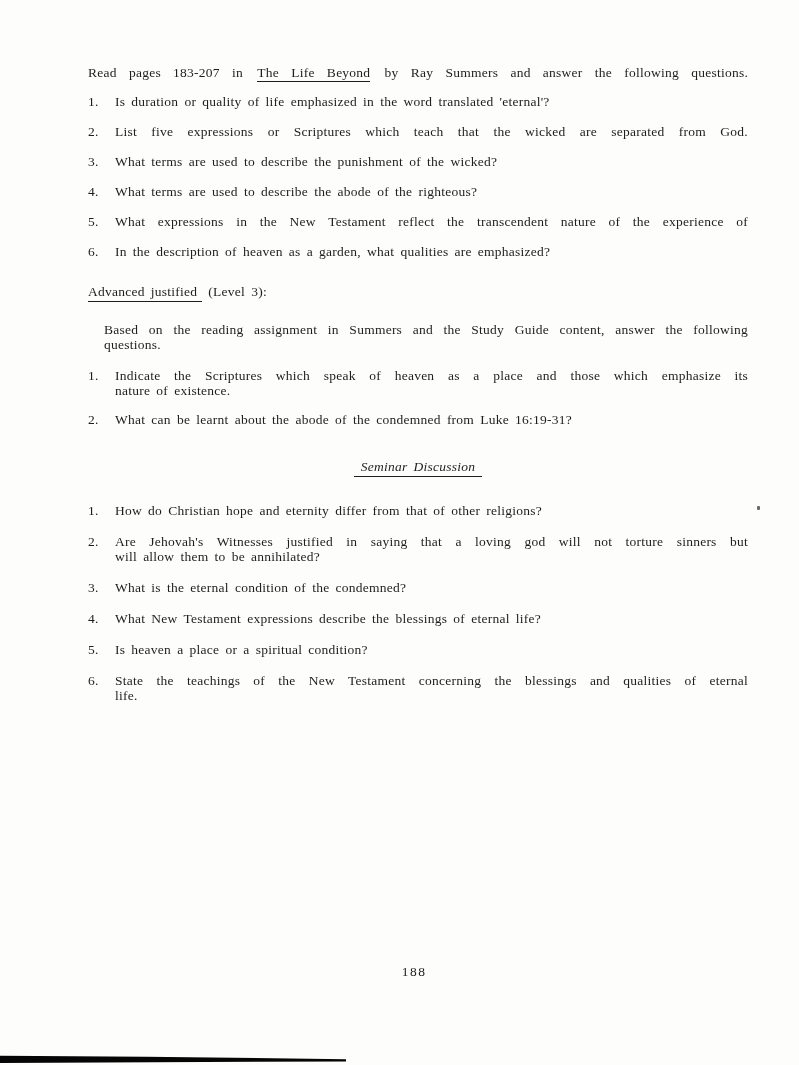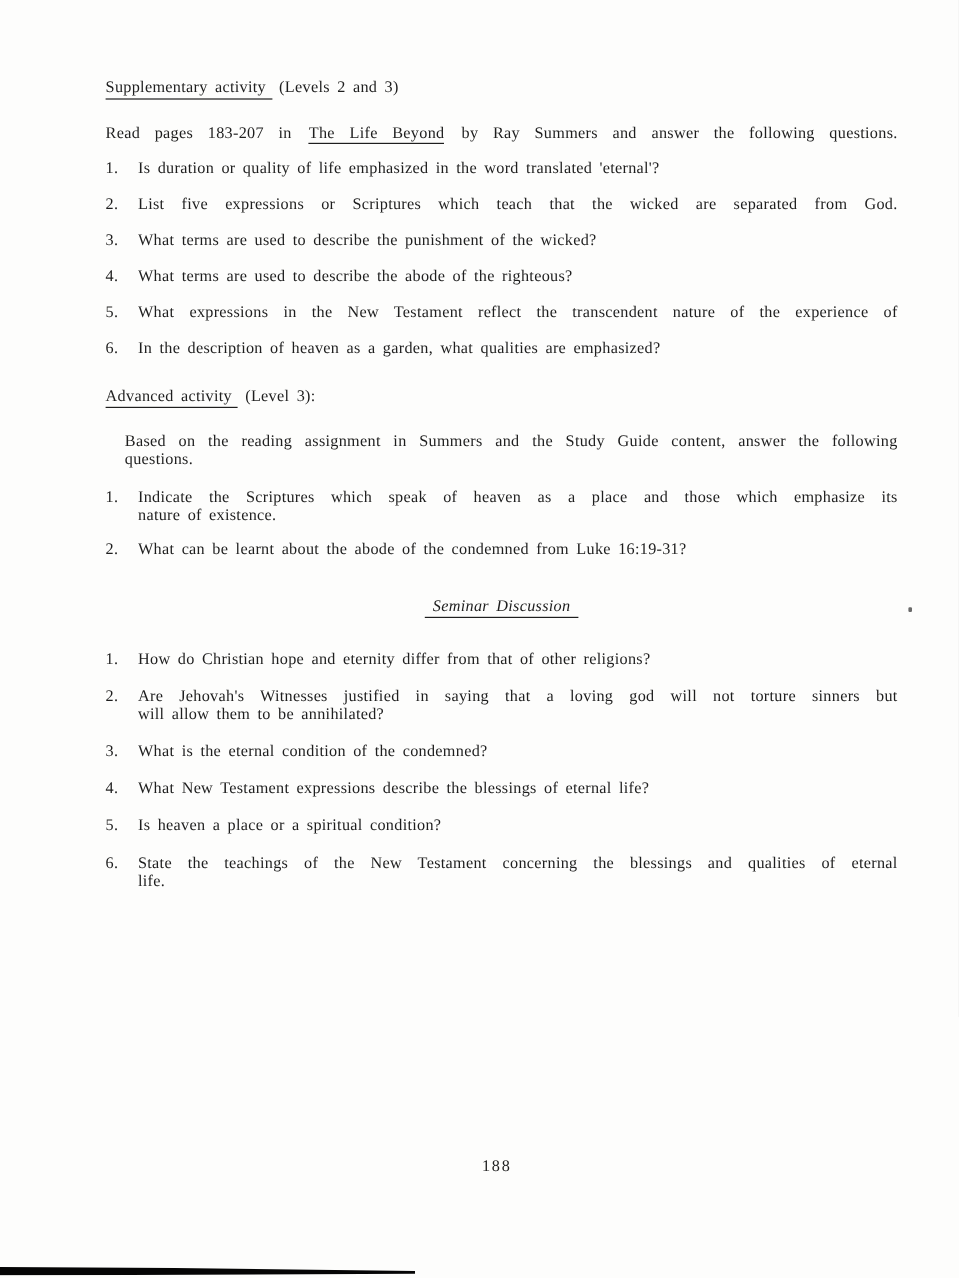--- a/index.html
+++ b/index.html
@@ -112,23 +112,20 @@
     border-radius: 1px;
   }
 </style>
 </head>
 <body>
 
 <div class="scan-page">
   <div class="content">
 
     <div class="section-supplementary">
-      <div class="heading-line">
-        <span class="heading-underlined">Supplementary activity</span><span class="heading-note">(Levels 2 and 3)</span>
-      </div>
 
       <div class="intro-line full">
         <span>Read pages 183-207 in</span>
         <span class="book-title">The Life Beyond</span>
         <span>by Ray Summers and answer the following questions.</span>
       </div>
 
       <div class="qlist qlist-supplementary">
         <div class="qitem">
           <span class="qnum">1.</span>
@@ -156,21 +153,21 @@
         </div>
         <div class="qitem">
           <span class="qnum">6.</span>
           <span class="qtext"><span class="ln">In the description of heaven as a garden, what qualities are emphasized?</span></span>
         </div>
       </div>
     </div>
 
     <div class="section-advanced">
       <div class="heading-line">
-        <span class="heading-underlined">Advanced activity</span><span class="heading-note">(Level 3):</span>
+        <span class="heading-underlined">Advanced justified</span><span class="heading-note">(Level 3):</span>
       </div>
 
       <div class="advanced-intro">
         <span class="ln full" style="display:block">Based on the reading assignment in Summers and the Study Guide content, answer the following</span>
         <span class="ln" style="display:block">questions.</span>
       </div>
 
       <div class="qlist qlist-advanced">
         <div class="qitem">
           <span class="qnum">1.</span>

